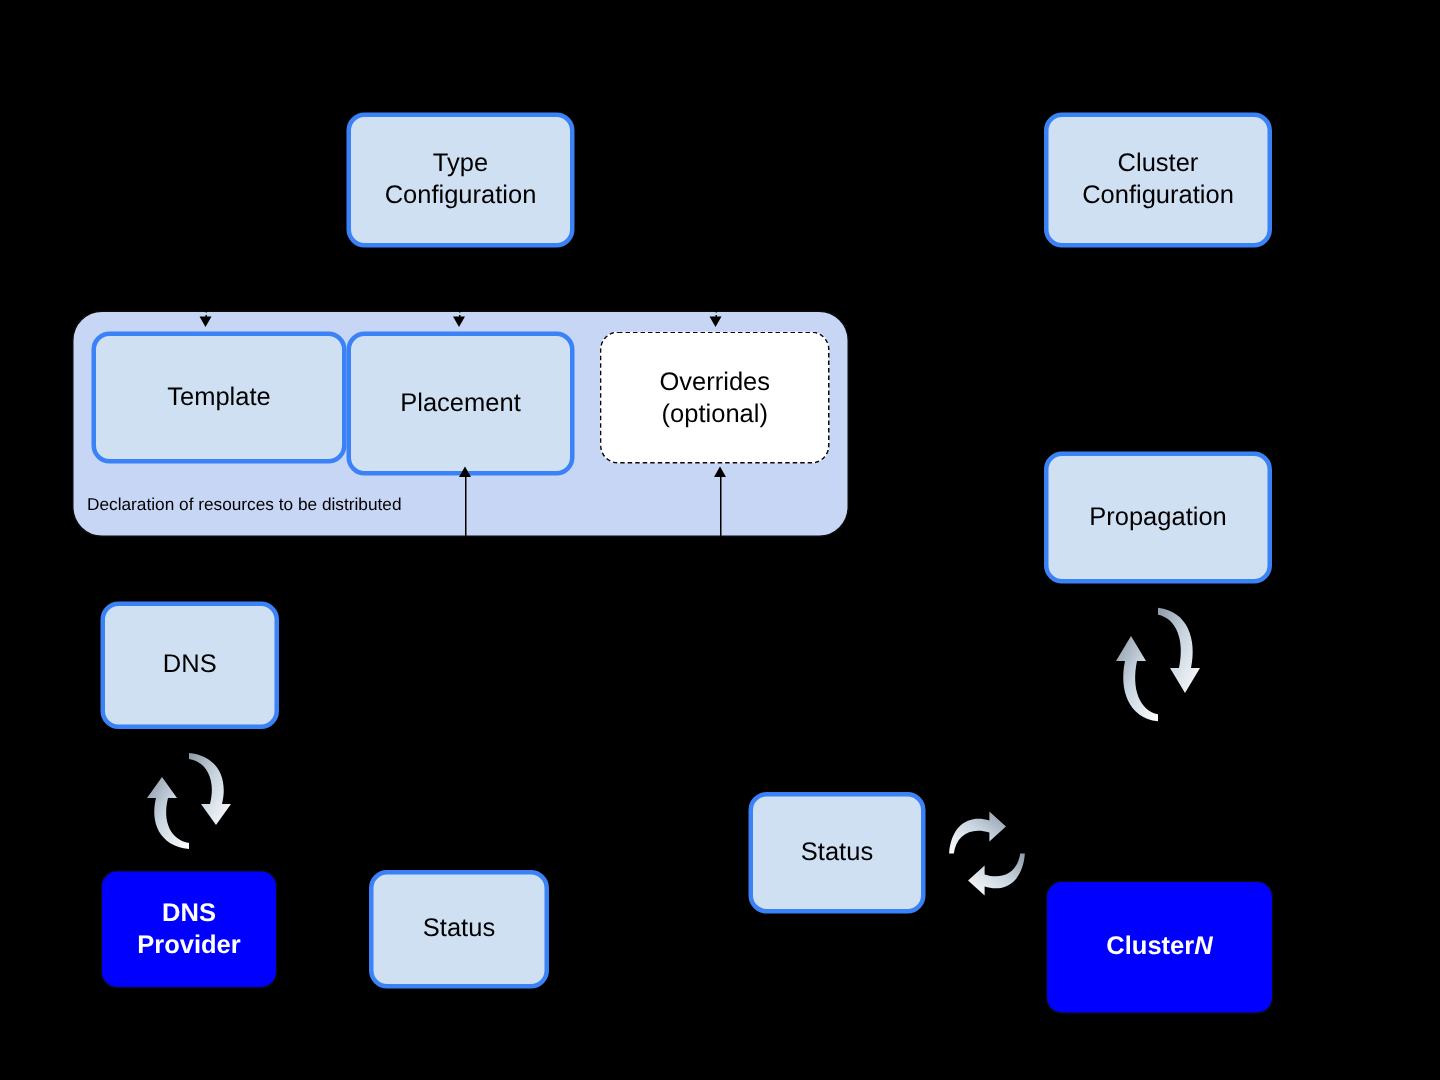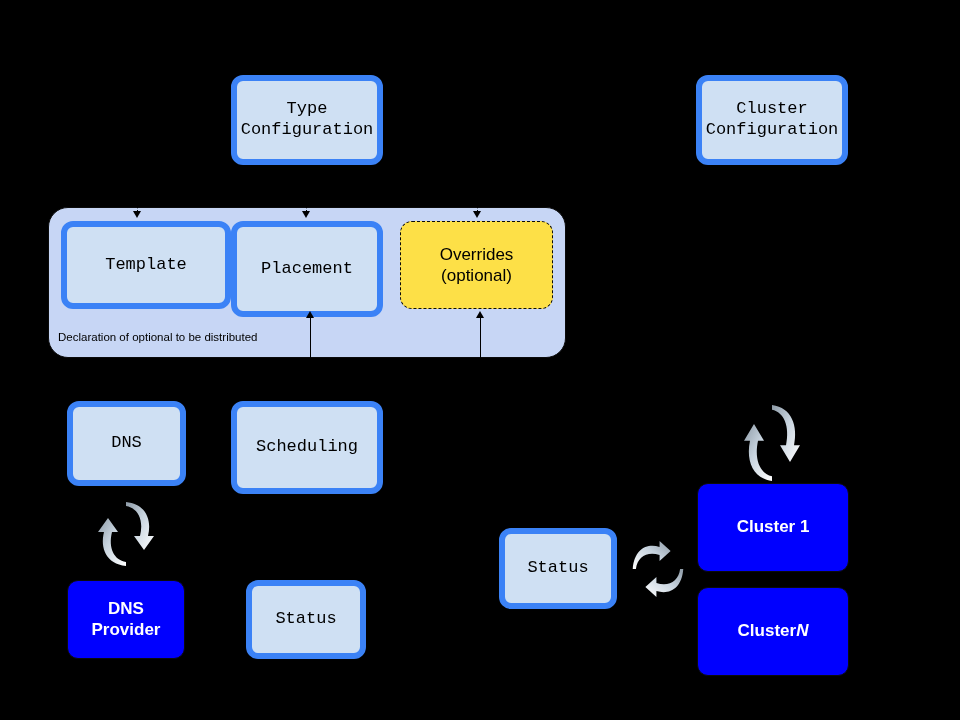--- a/index.html
+++ b/index.html
@@ -12,35 +12,34 @@
     box-sizing:border-box;
     display:flex;
     align-items:center;
     justify-content:center;
     text-align:center;
     line-height:1.22;
     color:#000;
   }
   .light{
     background:#cfe0f3;
-    border:6px solid #3b82f6;
+    border:3px solid #3b82f6;
     border-radius:12px;
     font-size:17px;
-    font-family:Liberation Mono, monospace;
   }
   .blue{
     background:#0000ff;
     border:1px solid #0b0b0b;
     border-radius:11px;
     color:#ffffff;
     font-weight:bold;
     font-size:17px;
   }
   .dashedbox{
-    background:#fde047;
+    background:#ffffff;
     border:1.6px dashed #0b0b0b;
     border-radius:12px;
     font-size:17px;
     flex-direction:column;
   }
   .dashedbox .sub{font-size:17px;line-height:1.1;margin-top:1px;}
 
   .group{
     position:absolute;
     background:#c7d6f5;
@@ -95,40 +94,39 @@
 
   <div class="node light" style="left:61px;top:221px;width:170px;height:88px;">Template</div>
 
   <div class="node light" style="left:231px;top:221px;width:152px;height:96px;">Placement</div>
 
   <div class="node dashedbox" style="left:400px;top:221px;width:153px;height:88px;">
     <span>Overrides</span>
     <span class="sub">(optional)</span>
   </div>
 
-  <div class="caption" style="left:58px;top:331px;">Declaration of optional to be distributed</div>
+  <div class="caption" style="left:58px;top:331px;">Declaration of resources to be distributed</div>
 
   <div class="vdash" style="left:137px;top:196px;height:17px;"></div>
   <div class="arrowdown" style="left:133px;top:211px;"></div>
 
   <div class="vdash" style="left:306px;top:196px;height:17px;"></div>
   <div class="arrowdown" style="left:302px;top:211px;"></div>
 
   <div class="vdash" style="left:477px;top:196px;height:17px;"></div>
   <div class="arrowdown" style="left:473px;top:211px;"></div>
 
   <div class="vline" style="left:310px;top:315px;height:44px;"></div>
   <div class="arrowup" style="left:306px;top:311px;"></div>
 
   <div class="vline" style="left:480px;top:315px;height:44px;"></div>
   <div class="arrowup" style="left:476px;top:311px;"></div>
 
   <div class="node light" style="left:67px;top:401px;width:119px;height:85px;">DNS</div>
 
-  <div class="node light" style="left:231px;top:401px;width:152px;height:93px;">Scheduling</div>
 
   <div class="sync" style="left:88px;top:496px;width:76px;height:76px;">
     <svg width="76" height="76" viewBox="0 0 76 76">
       <defs>
         <linearGradient id="g1" x1="0" y1="0" x2="1" y2="1">
           <stop offset="0%" stop-color="#ffffff"></stop>
           <stop offset="55%" stop-color="#c8d4df"></stop>
           <stop offset="100%" stop-color="#8d9aa6"></stop>
         </linearGradient>
         <linearGradient id="g2" x1="1" y1="1" x2="0" y2="0">
@@ -142,31 +140,31 @@
         <path d="M38 6 C 58 8, 64 24, 60 40 L 66 40 L 56 54 L 46 40 L 52 40 C 56 24, 50 12, 38 10 Z" fill="url(#g2)"></path>
       </g>
     </svg>
   </div>
 
   <div class="node blue two-line" style="left:67px;top:580px;width:118px;height:79px;">DNS
 Provider</div>
 
   <div class="node light" style="left:246px;top:580px;width:120px;height:79px;">Status</div>
 
+  <div class="node light" style="left:696px;top:301px;width:152px;height:88px;">Propagation</div>
 
   <div class="sync" style="left:734px;top:398px;width:76px;height:90px;">
     <svg width="76" height="90" viewBox="0 0 76 76" preserveAspectRatio="none">
       <g>
         <path d="M38 6 C 58 8, 64 24, 60 40 L 66 40 L 56 54 L 46 40 L 52 40 C 56 24, 50 12, 38 10 Z" fill="url(#g1)" transform="rotate(180 38 38)"></path>
         <path d="M38 6 C 58 8, 64 24, 60 40 L 66 40 L 56 54 L 46 40 L 52 40 C 56 24, 50 12, 38 10 Z" fill="url(#g2)"></path>
       </g>
     </svg>
   </div>
 
-  <div class="node blue" style="left:697px;top:483px;width:152px;height:89px;">Cluster 1</div>
 
   <div class="node blue" style="left:697px;top:587px;width:152px;height:89px;">
     <span>Cluster </span>
       <span class="ital">N</span>
   </div>
 
   <div class="node light" style="left:499px;top:528px;width:118px;height:81px;">Status</div>
 
   <div class="sync" style="left:628px;top:531px;width:60px;height:76px;">
     <svg width="60" height="76" viewBox="0 0 76 76" preserveAspectRatio="none">

